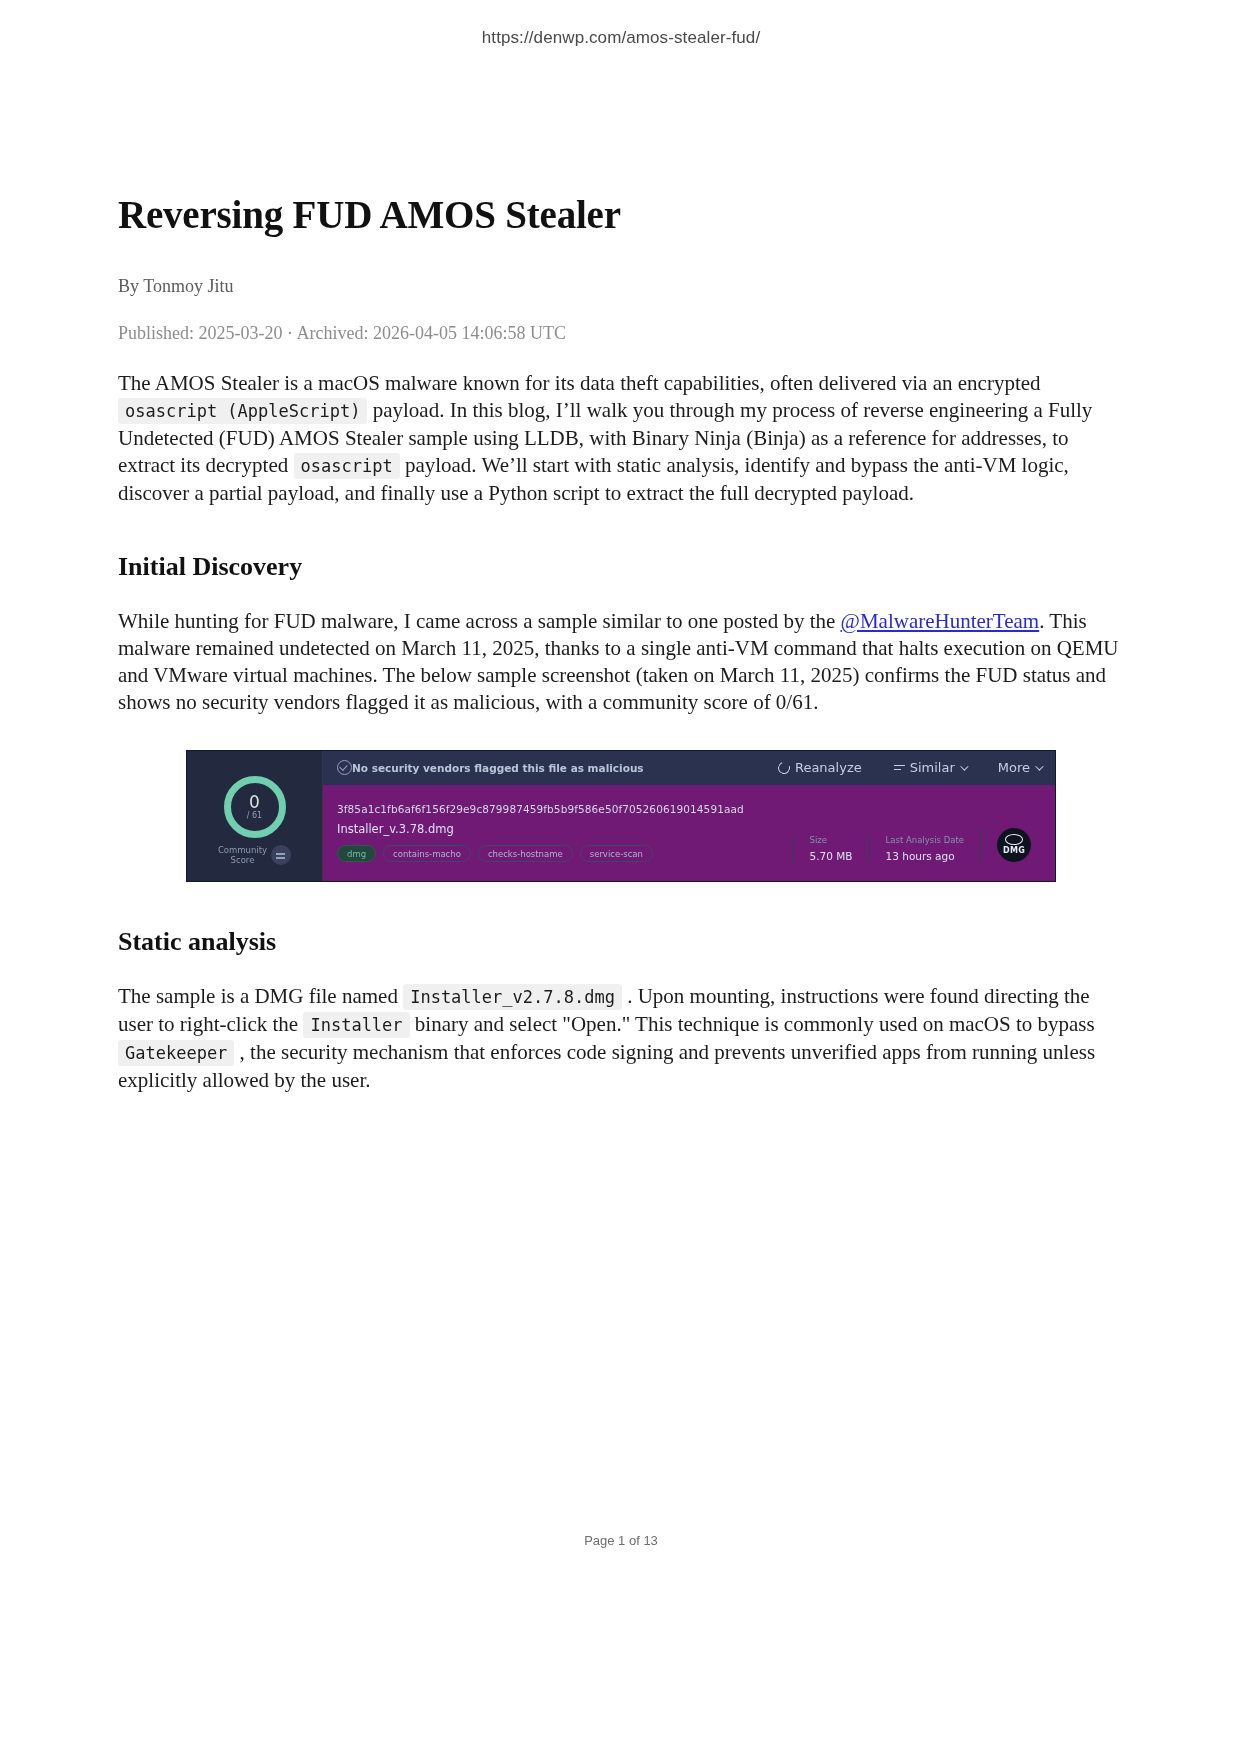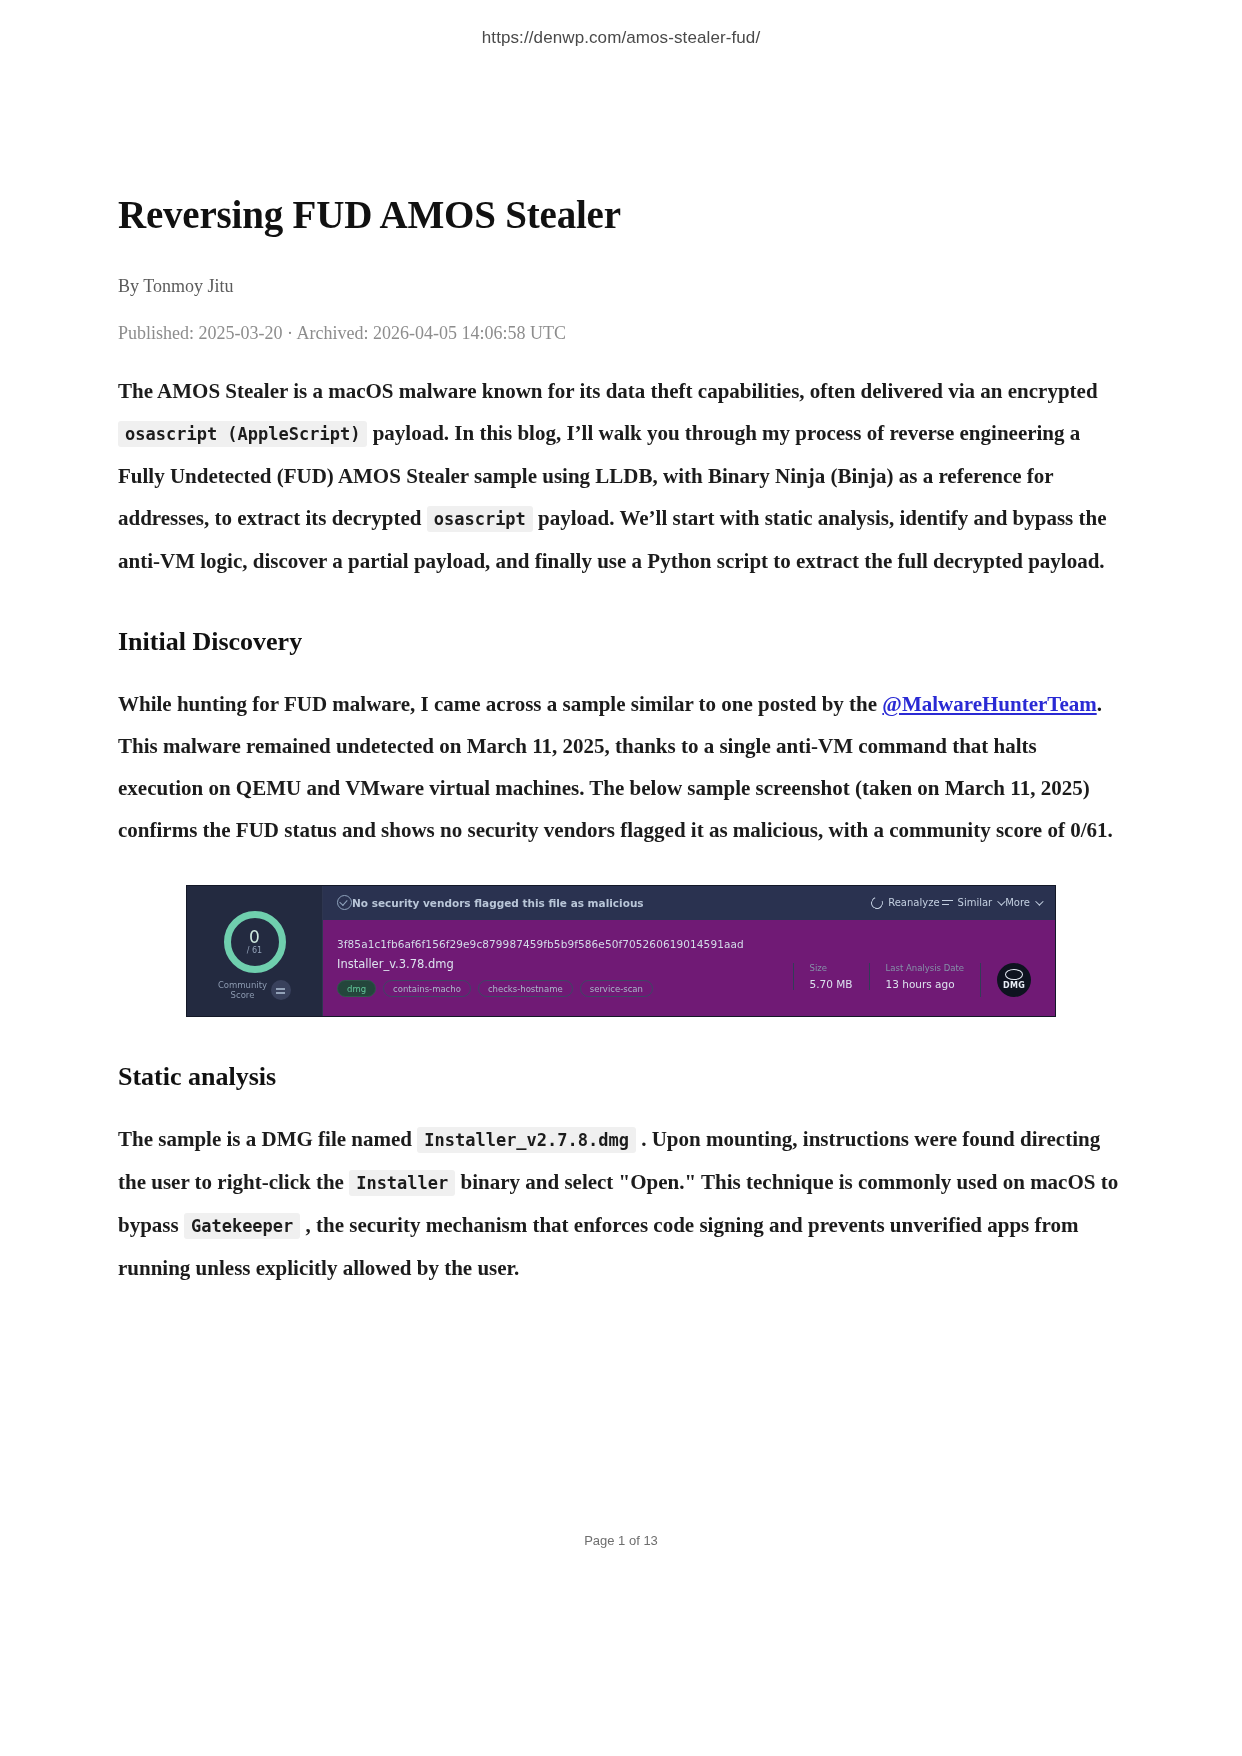--- a/index.html
+++ b/index.html
@@ -61,25 +61,24 @@
   .dateline {
     font-family: "Liberation Serif", serif;
     font-size: 18px;
     color: #8d8d8d;
     margin-top: 26px;
   }
 
   p.body-text {
     font-family: "Liberation Serif", serif;
     font-size: 21px;
-    line-height: 42px;
+    line-height: 27px;
     color: #1c1c1c;
     margin: 26px 0 0 0;
     text-align: left;
-    font-weight: bold;
   }
 
   h2.section-heading {
     font-family: "Liberation Serif", serif;
     font-size: 26px;
     font-weight: bold;
     color: #111111;
     margin: 45px 0 0 0;
   }
 
@@ -215,22 +214,22 @@
     position: absolute;
     left: 3.3px; top: 2.2px;
     width: 3.5px; height: 6px;
     border-right: 1.3px solid #8fa3bd;
     border-bottom: 1.3px solid #8fa3bd;
     transform: rotate(42deg);
   }
   .vt-actions {
     display: flex;
     align-items: center;
-    gap: 2px;
-    font-size: 10px;
+    gap: 32px;
+    font-size: 13px;
     color: #c3cfe0;
     white-space: nowrap;
   }
   .vt-action { display: flex; align-items: center; gap: 5px; }
   .vt-ico-reanalyze {
     display: inline-block;
     width: 10px; height: 10px;
     border: 1.4px solid #c3cfe0;
     border-radius: 50%;
     border-top-color: transparent;
@@ -295,21 +294,21 @@
     white-space: nowrap;
   }
   .vt-tag.green {
     color: #63c79b;
     background: #24463c;
     border-color: #2d5a4a;
   }
 
   .vt-meta {
     display: flex;
-    align-items: flex-start;
+    align-items: flex-end;
     gap: 0;
     white-space: nowrap;
     margin-top: 24px;
   }
   .vt-meta-cell {
     padding: 0 16px;
     border-left: 1px solid #333c57;
   }
   .vt-meta-label {
     font-size: 8.5px;

